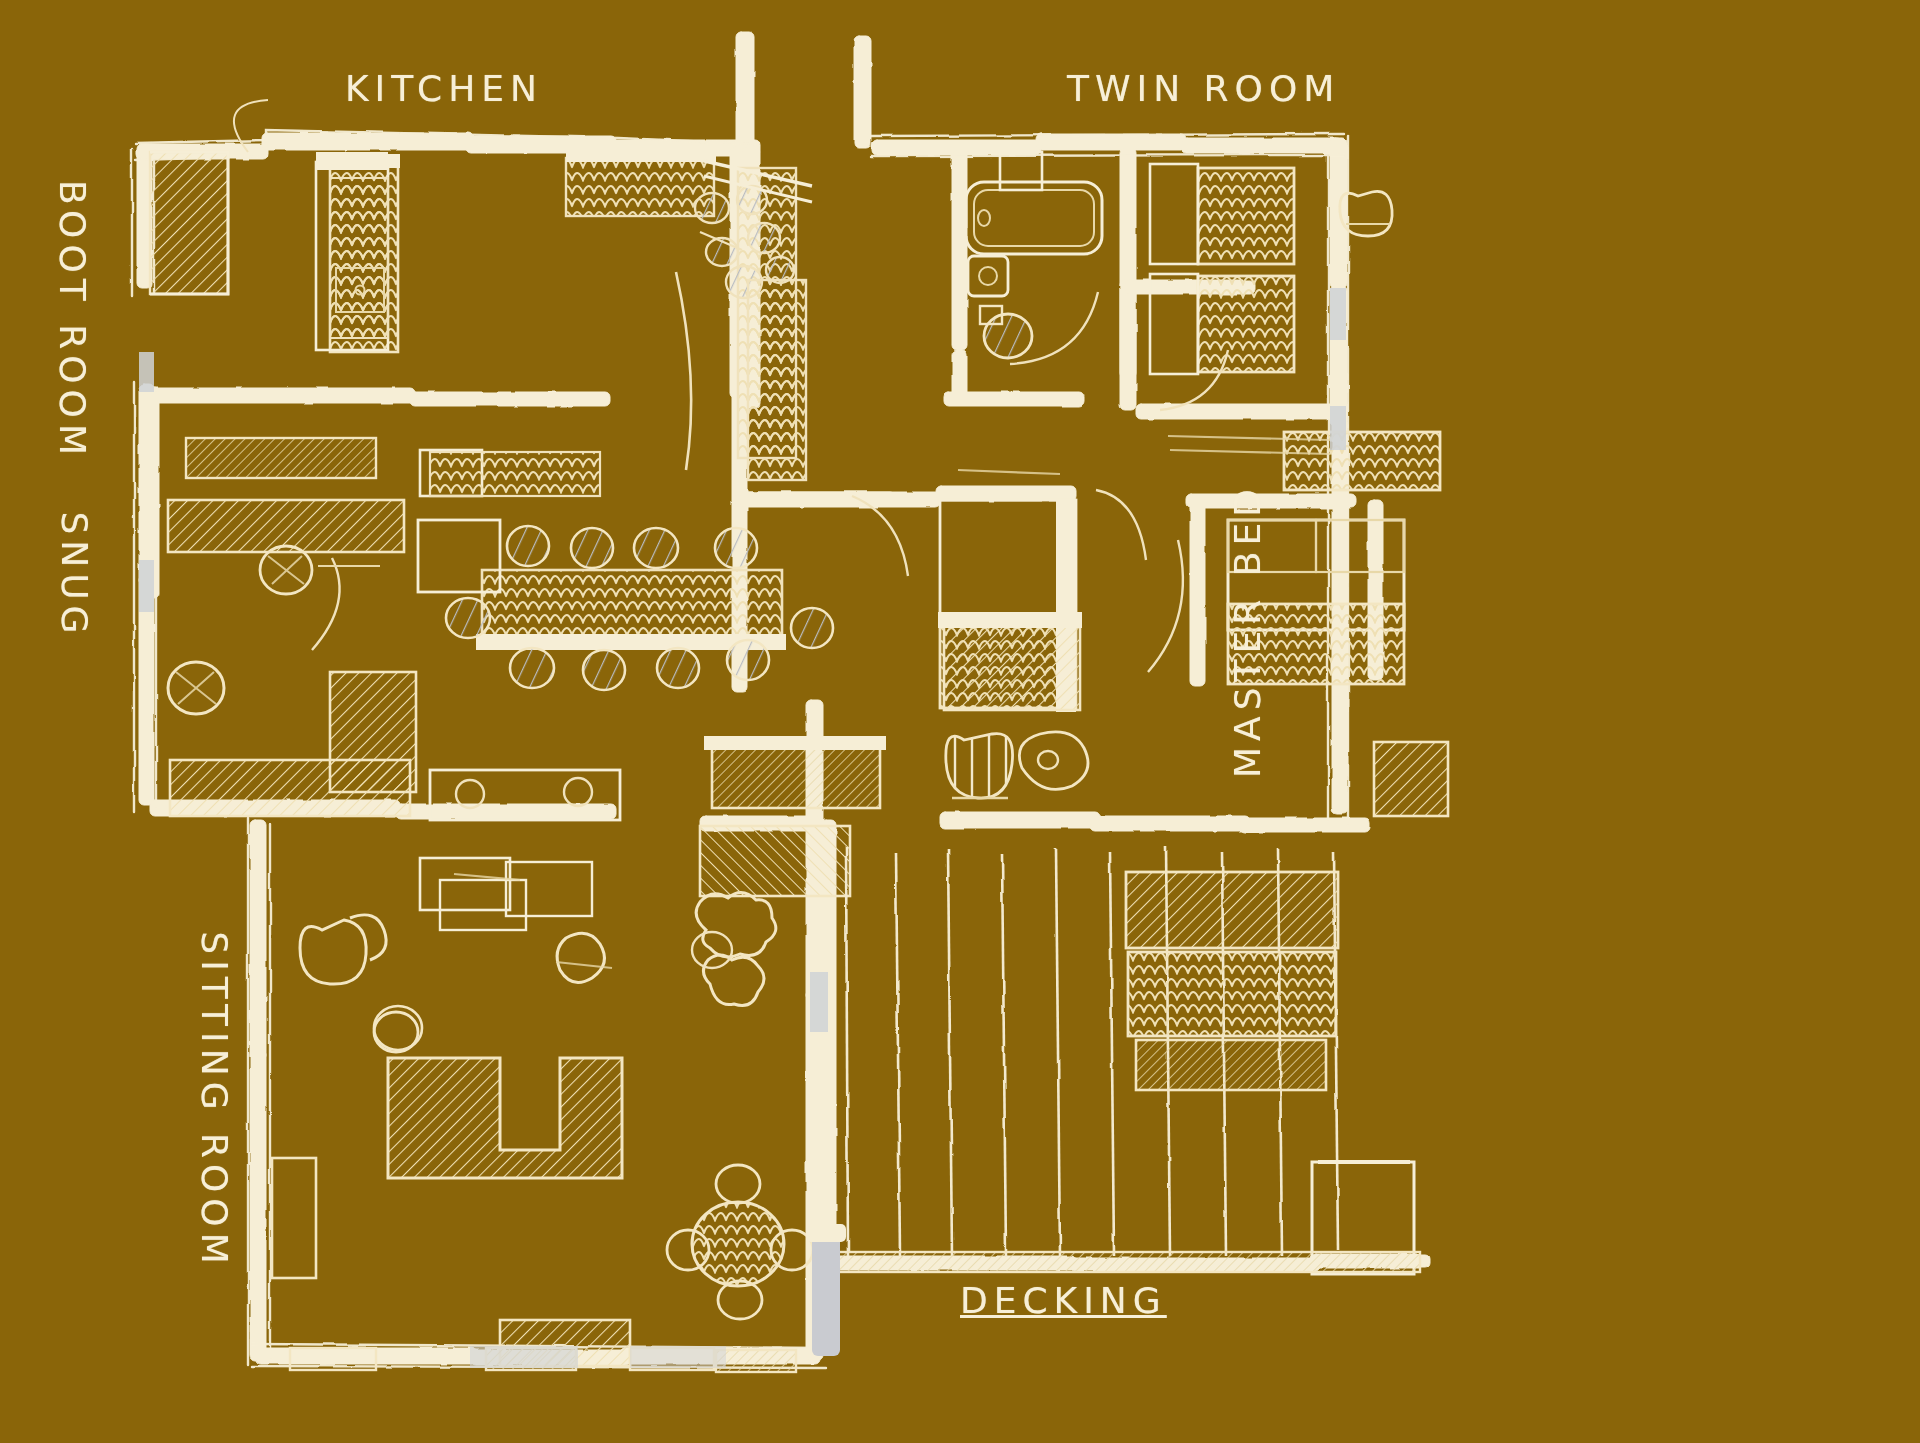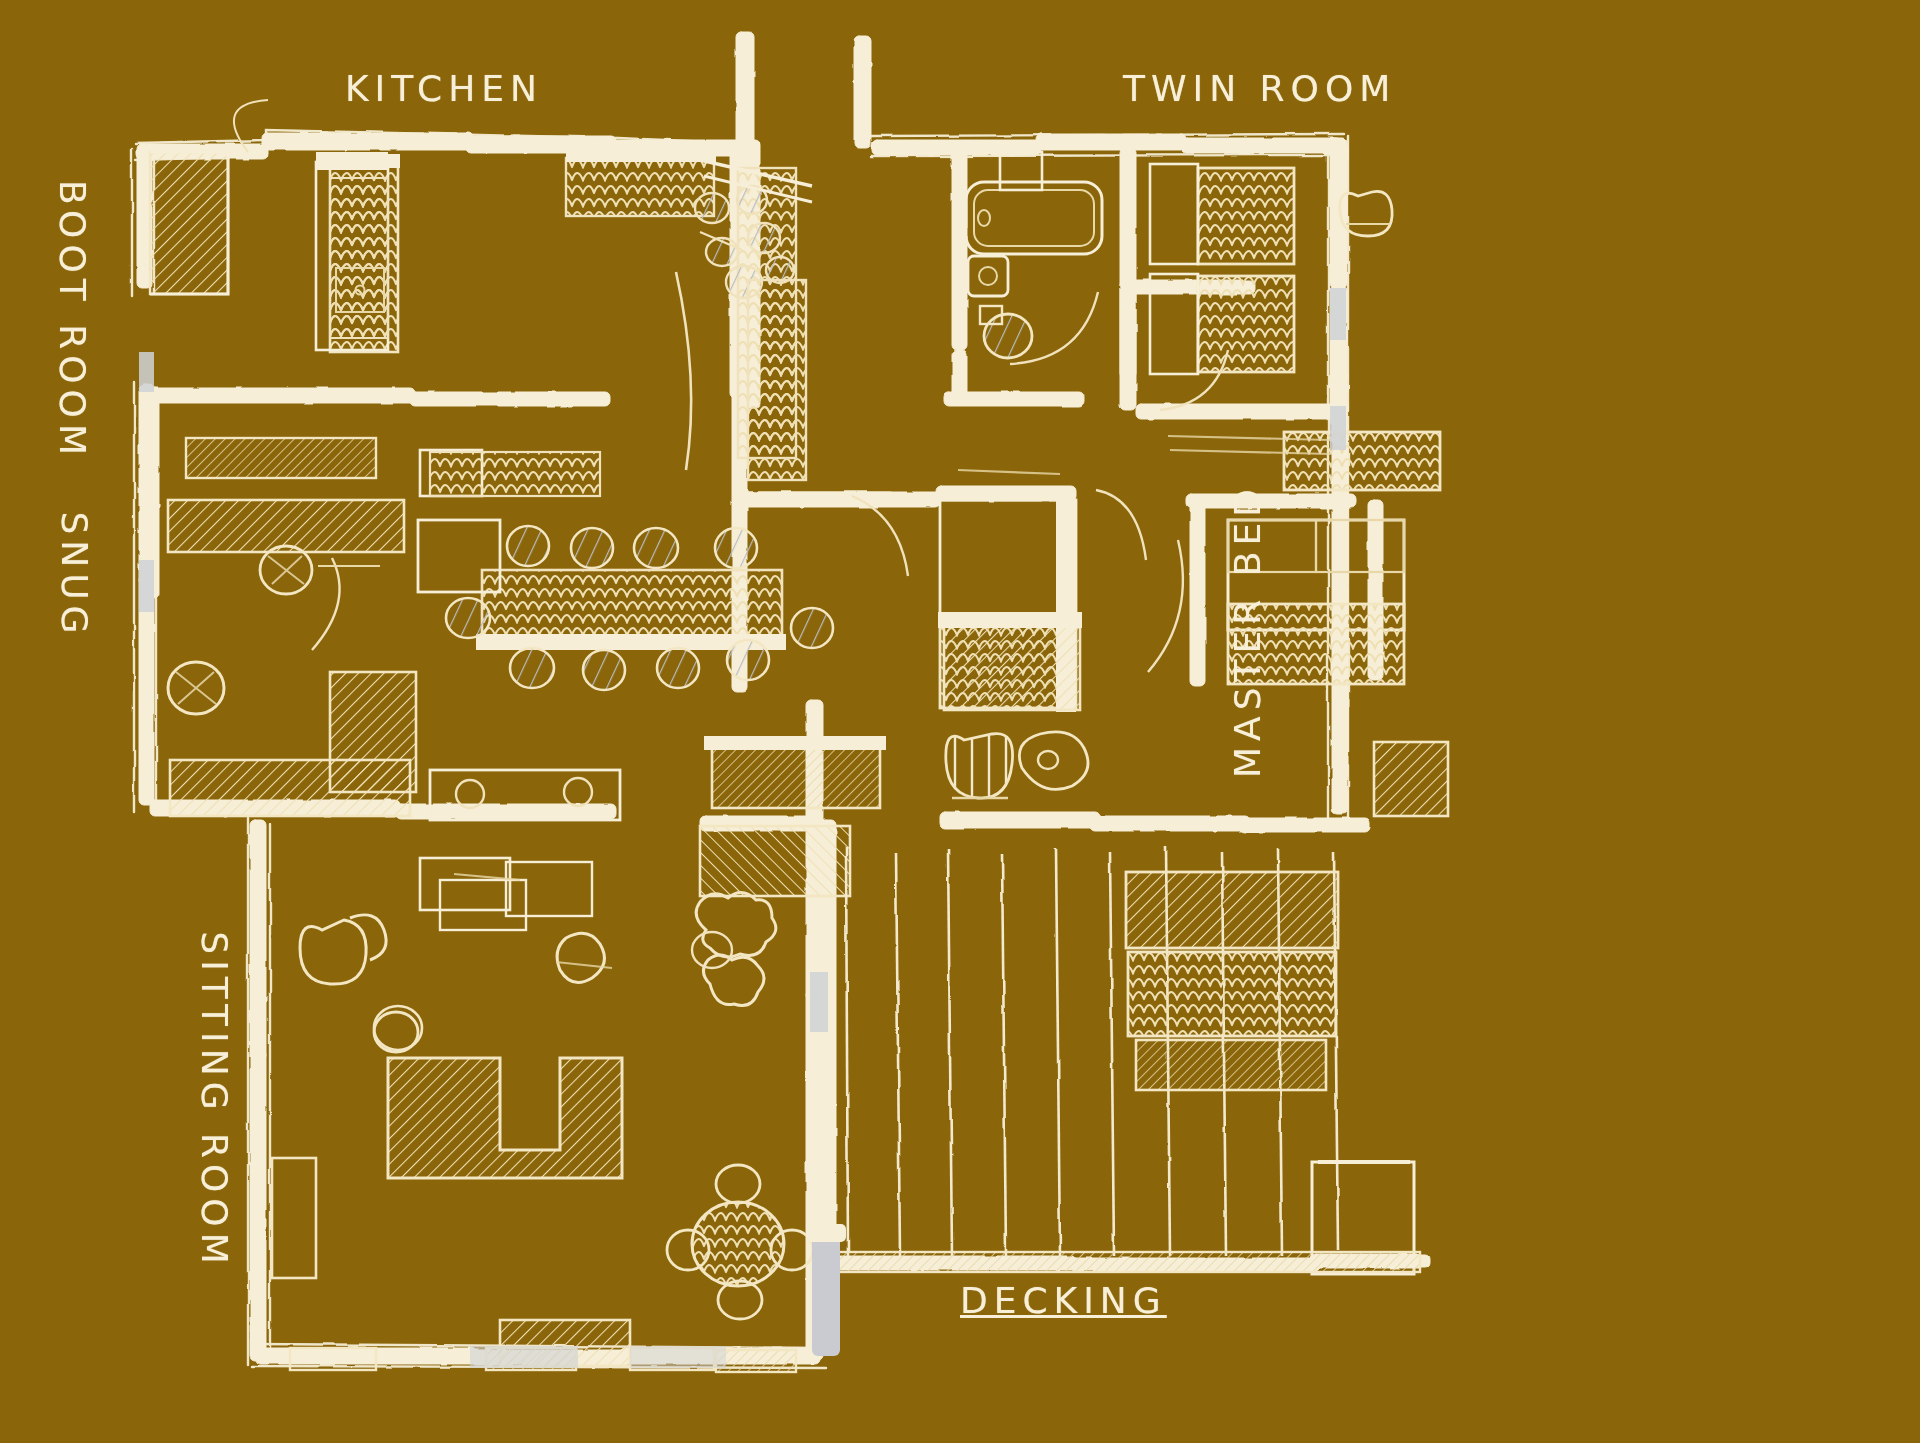--- a/index.html
+++ b/index.html
@@ -18,21 +18,21 @@
     color:#f7efd7;
     font-family:"DejaVu Sans", sans-serif;
     font-size:36px;
     letter-spacing:6px;
     white-space:nowrap;
     font-weight:400;
     text-shadow:0 0 1px rgba(247,239,215,.6);
     user-select:none;
   }
   .lbl-kitchen{left:345px;top:68px;}
-  .lbl-twin{left:1123px;top:68px;}
+  .lbl-twin{left:1067px;top:68px;}
   .lbl-boot{left:-68px;top:300px;transform:rotate(90deg);transform-origin:center;}
   .lbl-snug{left:10px;top:555px;transform:rotate(90deg);transform-origin:center;}
   .lbl-sitting{left:45px;top:1080px;transform:rotate(90deg);transform-origin:center;}
   .lbl-master{left:1100px;top:610px;transform:rotate(-90deg);transform-origin:center;}
   .lbl-decking{left:960px;top:1280px;text-decoration:underline;}
 </style>
 </head>
 <body style="background: rgb(138, 101, 9);">
 
 <div id="stage">

